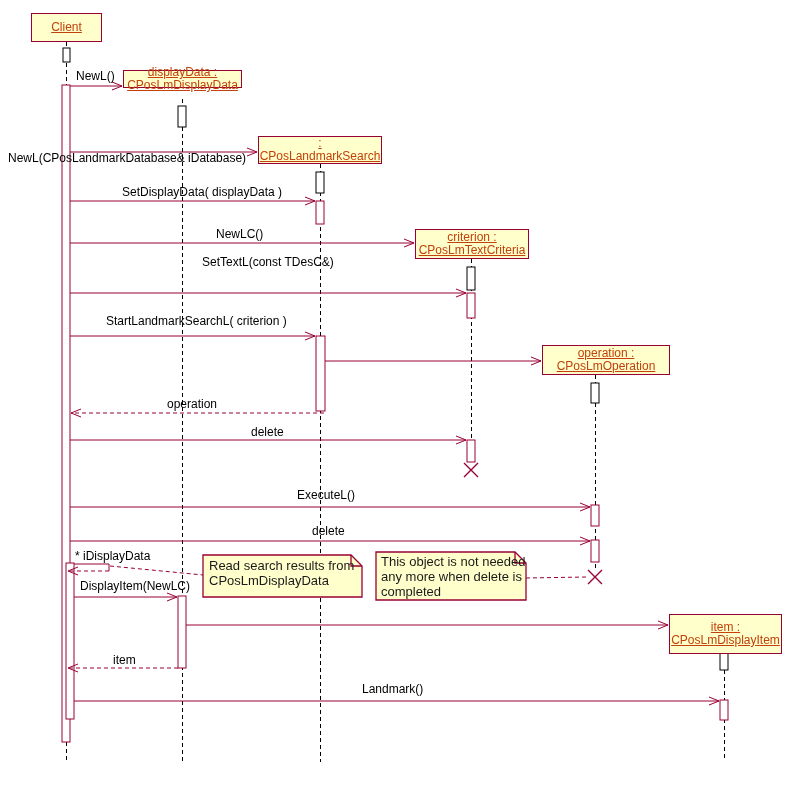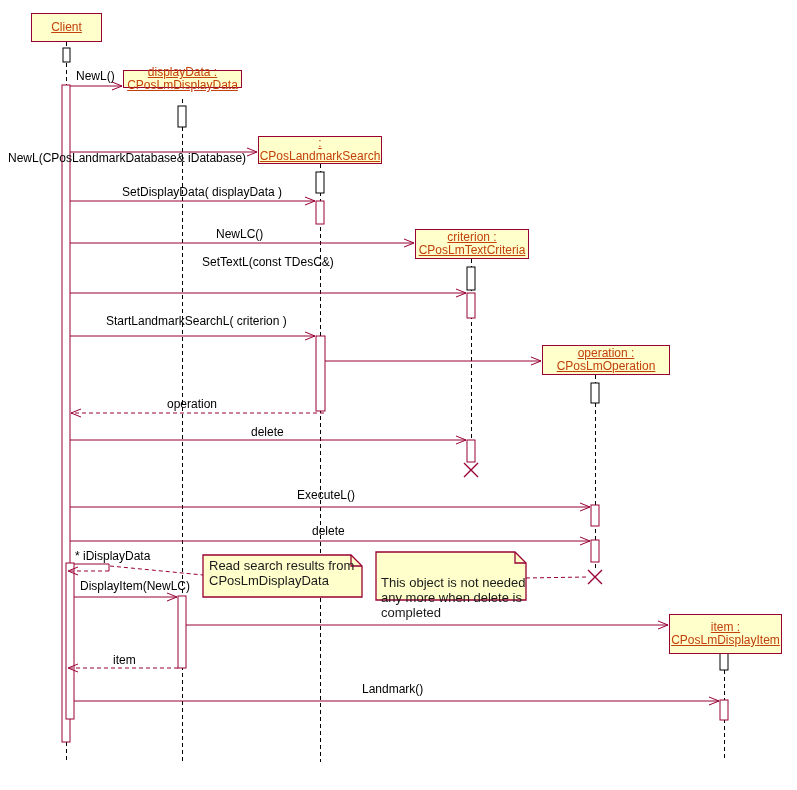--- a/index.html
+++ b/index.html
@@ -164,19 +164,19 @@
   <div class="lbl" style="left:312px; top:524px;">delete</div>
   <div class="lbl" style="left:75px;  top:549px;">* iDisplayData</div>
   <div class="lbl" style="left:80px;  top:579px;">DisplayItem(NewLC)</div>
   <div class="lbl" style="left:113px; top:653px;">item</div>
   <div class="lbl" style="left:362px; top:682px;">Landmark()</div>
 
   <div class="note-text" style="left:209px; top:558px; width:148px;">
     <div>Read search results from</div>
     <div>CPosLmDisplayData</div>
   </div>
-  <div class="note-text" style="left:381px; top:554px; width:140px;margin-top:21px;">
+  <div class="note-text" style="left:381px; top:554px; width:140px;">
     <div>This object is not needed</div>
     <div>any more when delete is</div>
     <div>completed</div>
   </div>
 
 </div>
 
 </body></html>

